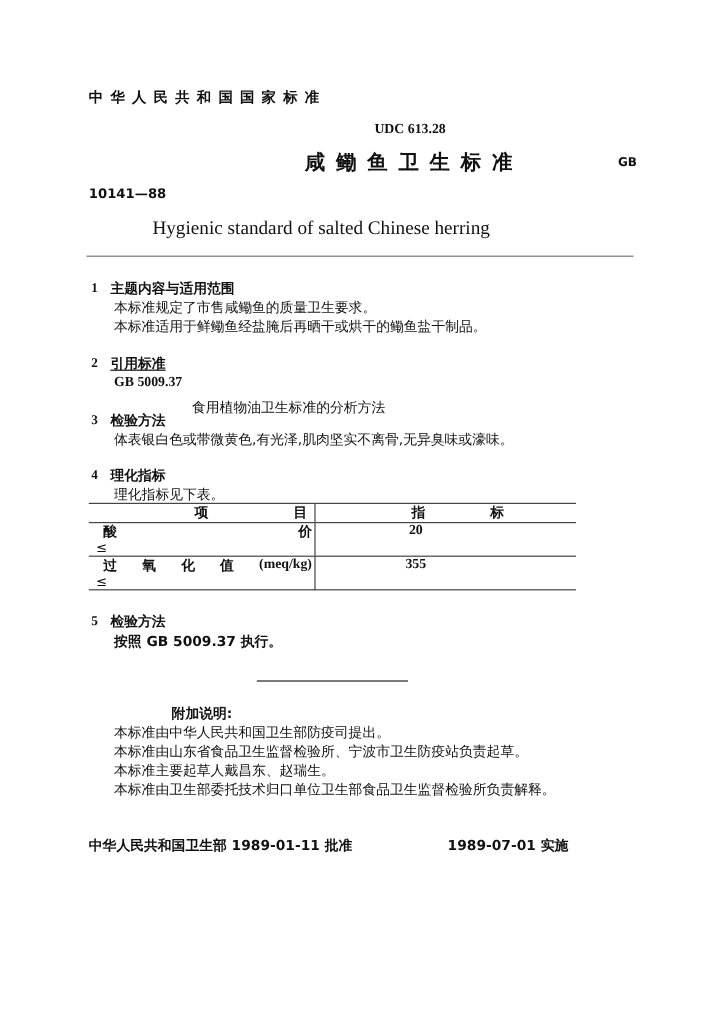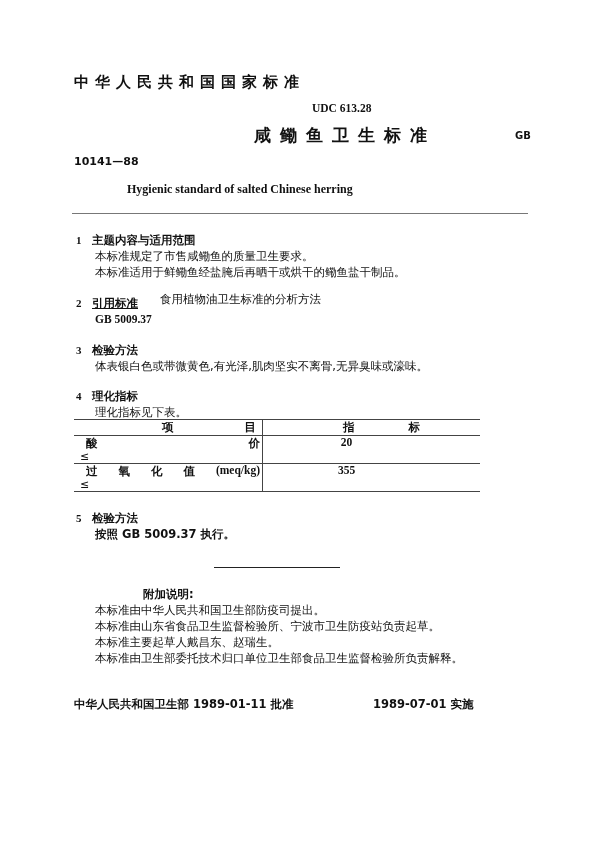--- a/index.html
+++ b/index.html
@@ -1,26 +1,26 @@
 <!DOCTYPE html>
 <html><head>
 <meta charset="utf-8">
 <style>
   html, body { margin: 0; padding: 0; background: #ffffff; }
   body { width: 600px; height: 849px; position: relative; overflow: hidden;
          font-family: "DejaVu Sans", "Liberation Sans", sans-serif; color: #111; }
   .abs { position: absolute; white-space: nowrap; }
   .bold { font-weight: bold; }
   .serif { font-family: "Liberation Serif", "DejaVu Serif", serif; }
-  .hdr-cn { left: 74px; top: 73px; font-size: 15px; font-weight: bold; letter-spacing: 6px; font-family: Liberation Serif, serif; }
+  .hdr-cn { left: 74px; top: 73px; font-size: 12px; font-weight: bold; letter-spacing: 6px; font-family: Liberation Serif, serif; }
   .hdr-udc { left: 312px; top: 74px; font-size: 11.5px; font-weight: bold; margin-top: 28px; }
   .title { left: 254px; top: 124px; font-size: 17px; font-weight: bold; letter-spacing: 9px; }
   .gb { left: 515px; top: 130px; font-size: 10px; font-weight: bold; }
   .stdno { left: 74px; top: 155px; font-size: 11px; font-weight: bold; }
-  .en-title { left: 127px; top: 182px; font-size: 12px; font-weight: bold; }
+  .en-title { left: 127px; top: 182px; font-size: 16px; font-weight: normal; }
   .rule-top { left: 72px; top: 213px; width: 456px; height: 1px; background: #777; }
   .sec-num { font-size: 11px; font-weight: bold; }
   .sec-title { font-size: 11.5px; font-weight: bold; }
   .body-text { font-size: 11.5px; }
   table.spec { position: absolute; left: 74px; top: 419px; width: 406px;
                border-collapse: collapse; font-size: 11.5px; }
   table.spec th, table.spec td { padding: 0; vertical-align: top; }
   table.spec tr.head th { border-top: 1px solid #444; border-bottom: 1px solid #444; height: 13px; font-weight: bold; }
   table.spec tr.row td { border-bottom: 1px solid #444; height: 27px; }
   table.spec .c1 { width: 188px; border-right: 1px solid #444; }
@@ -46,21 +46,21 @@
   <div class="abs rule-top"></div>
 
   <div class="abs sec-num serif" style="left:76px;top:234px;">1</div>
   <div class="abs sec-title" style="left:92px;top:233px;">主题内容与适用范围</div>
   <div class="abs body-text" style="left:95px;top:249px;">本标准规定了市售咸鳓鱼的质量卫生要求。</div>
   <div class="abs body-text" style="left:95px;top:265px;">本标准适用于鲜鳓鱼经盐腌后再晒干或烘干的鳓鱼盐干制品。</div>
 
   <div class="abs sec-num serif" style="left:76px;top:297px;">2</div>
   <div class="abs sec-title" style="left:92px;top:296px;text-decoration:underline;">引用标准</div>
   <div class="abs body-text serif bold" style="left:95px;top:313px;">GB 5009.37</div>
-  <div class="abs body-text" style="left:160px;top:292px;">食用植物油卫生标准的分析方法</div>
+  <div class="abs body-text" style="left:160px;top:332px;">食用植物油卫生标准的分析方法</div>
 
   <div class="abs sec-num serif" style="left:76px;top:344px;">3</div>
   <div class="abs sec-title" style="left:92px;top:343px;">检验方法</div>
   <div class="abs body-text" style="left:95px;top:359px;">体表银白色或带微黄色,有光泽,肌肉坚实不离骨,无异臭味或濠味。</div>
 
   <div class="abs sec-num serif" style="left:76px;top:390px;">4</div>
   <div class="abs sec-title" style="left:92px;top:389px;">理化指标</div>
   <div class="abs body-text" style="left:95px;top:405px;">理化指标见下表。</div>
 
   <table class="spec">

